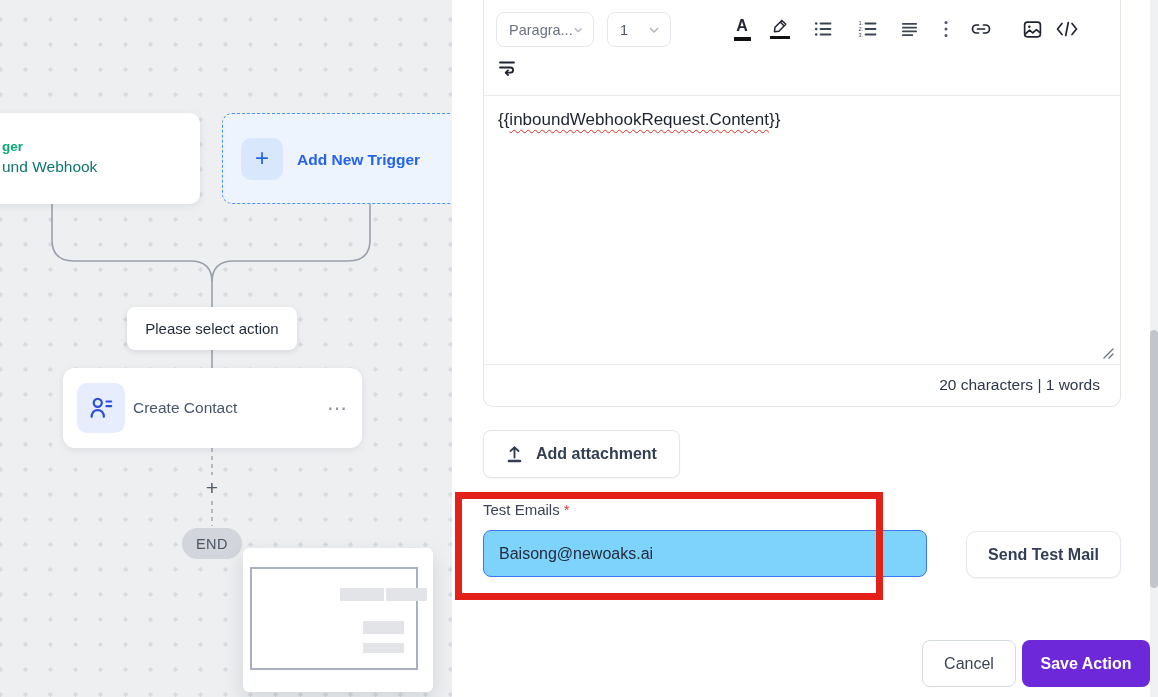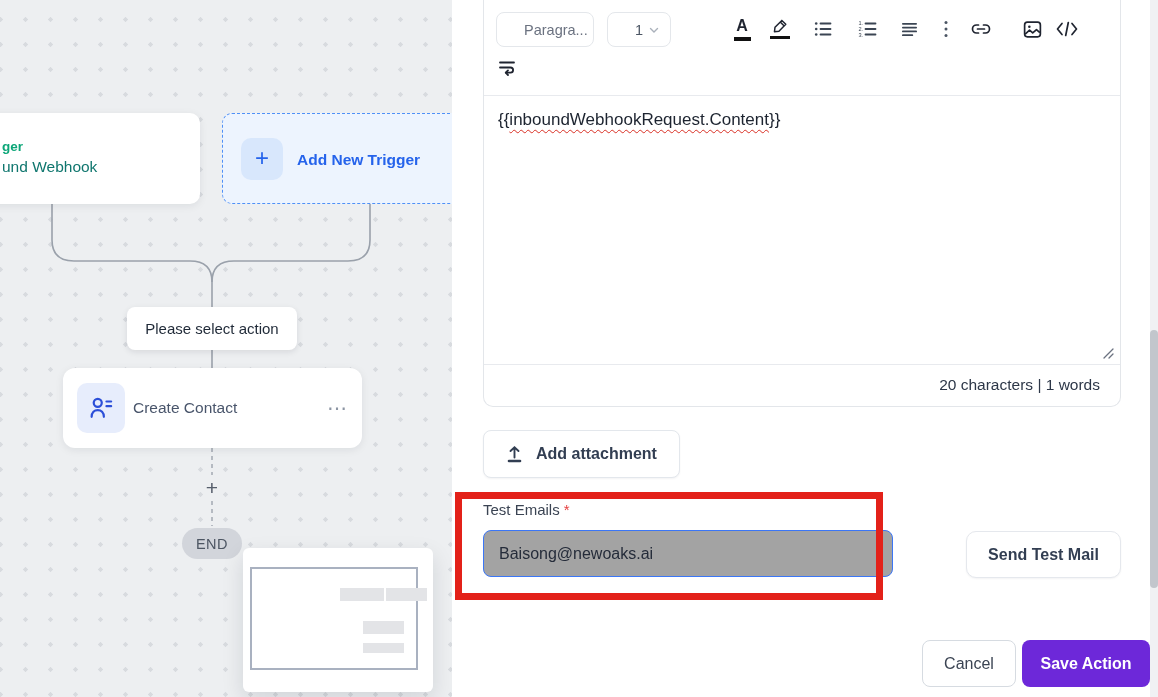--- a/index.html
+++ b/index.html
@@ -44,41 +44,41 @@
   .preview-rect{position:absolute;left:7px;top:19px;width:168px;height:103px;border:2px solid #a9b1c0;}
   .ph-bar{position:absolute;background:#e3e4e7;}
 
   
   .panel{position:absolute;left:452px;top:0;width:706px;height:697px;background:#fff;}
   .editor-box{position:absolute;left:31px;top:0;width:638px;height:407px;
               border:1px solid #e3e6ea;border-top:none;border-radius:0 0 10px 10px;}
   .toolbar{position:relative;height:96px;border-bottom:1px solid #e8eaee;}
   .tb-pill{position:absolute;top:12px;height:35px;border:1px solid #e4e7eb;border-radius:8px;
            background:#fff;display:flex;align-items:center;justify-content:space-between;
-           padding:0 10px 0 27px;cursor:pointer;}
+           padding:0 10px 0 12px;cursor:pointer;}
   .tb-pill .val{font-size:14.5px;color:#6b7280;}
   .tb-btn{position:absolute;top:14px;width:30px;height:30px;display:flex;align-items:center;
           justify-content:center;cursor:pointer;border-radius:6px;}
   .a-glyph{font-size:16px;font-weight:600;color:#1f2430;line-height:14px;}
   .color-bar{display:block;width:17px;height:3.5px;background:#111;margin-top:2px;}
   .content-area{position:relative;height:268px;padding:14px 14px;font-size:17px;color:#1d2430;cursor:text;}
   .wavy{text-decoration:underline wavy #d93025;text-decoration-thickness:1px;text-underline-offset:4px;}
   .resize-handle{position:absolute;right:6px;bottom:5px;cursor:nwse-resize;}
   .editor-footer{height:41px;border-top:1px solid #e8eaee;text-align:right;line-height:40px;
                  padding-right:20px;font-size:15.5px;color:#2d3748;}
   .btn{display:flex;align-items:center;justify-content:center;background:#fff;cursor:pointer;
        font-family:"Liberation Sans",sans-serif;}
   .attach-btn{position:absolute;left:31px;top:430px;height:48px;padding:0 22px;gap:13px;
               border:1px solid #e3e7ec;border-radius:8px;box-shadow:0 1px 2px rgba(16,24,40,.05);
               font-size:16px;font-weight:600;color:#323e52;}
   .test-label{position:absolute;left:31px;top:501px;font-size:15px;font-weight:500;color:#3b4453;}
   .req{color:#e53e3e;}
-  .email-input{position:absolute;left:31px;top:530px;width:410px;height:47px;
+  .email-input{position:absolute;left:31px;top:530px;width:444px;height:47px;
                border:1.5px solid #3b76f6;border-radius:8px;padding:0 15px;font-size:16px;
-               color:#252c3a;font-family:"Liberation Sans",sans-serif;outline:none;background:#a3a3a3;}
+               color:#252c3a;font-family:"Liberation Sans",sans-serif;outline:none;background:#7dd3fc;}
   .send-test-btn{position:absolute;left:514px;top:531px;width:155px;height:47px;border-radius:10px;
                  border:1px solid #e5e8ed;box-shadow:0 1px 2px rgba(16,24,40,.05);
                  font-size:16px;font-weight:600;color:#323e52;}
   .cancel-btn{position:absolute;left:470px;top:640px;width:94px;height:47px;border-radius:8px;
               border:1px solid #d6dbe1;font-size:16px;color:#3b4453;}
   .save-btn{position:absolute;left:570px;top:640px;width:128px;height:47px;border-radius:8px;
             border:none;background:#6d28d9;color:#fff;font-size:16px;font-weight:600;}
   .annotation{position:absolute;left:455px;top:492px;width:428px;height:108px;
               border:7px solid #e32119;z-index:50;pointer-events:none;}
   .scrollbar{position:absolute;left:1150px;top:0;width:8px;height:697px;background:#f0f1f3;}

